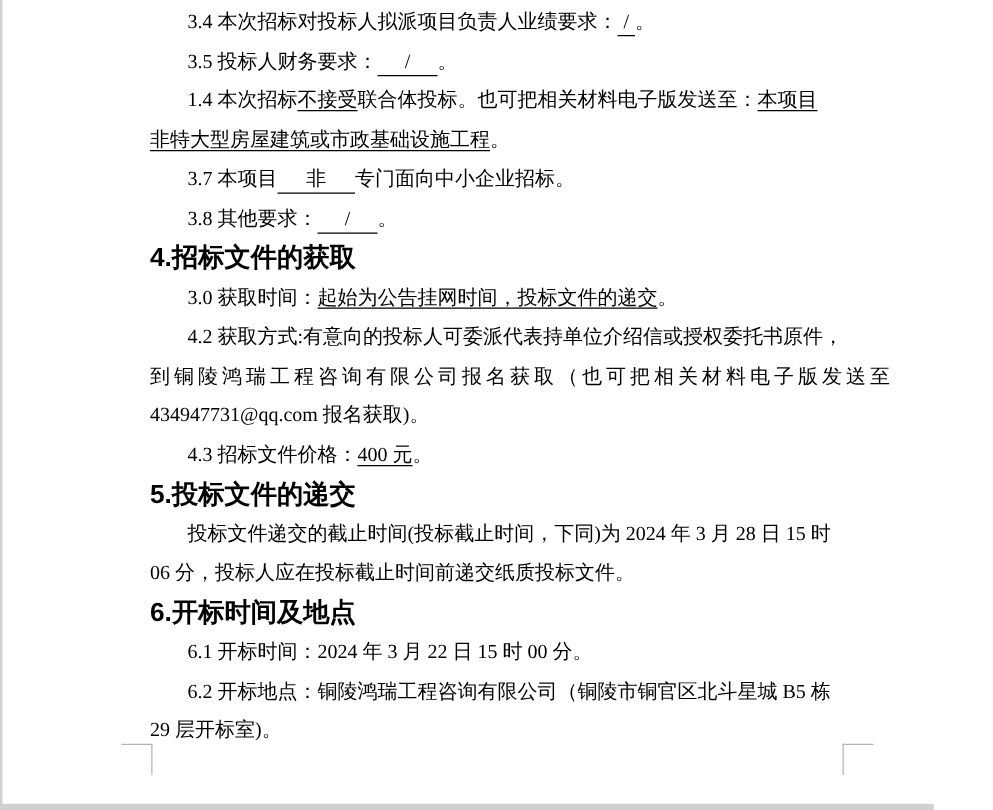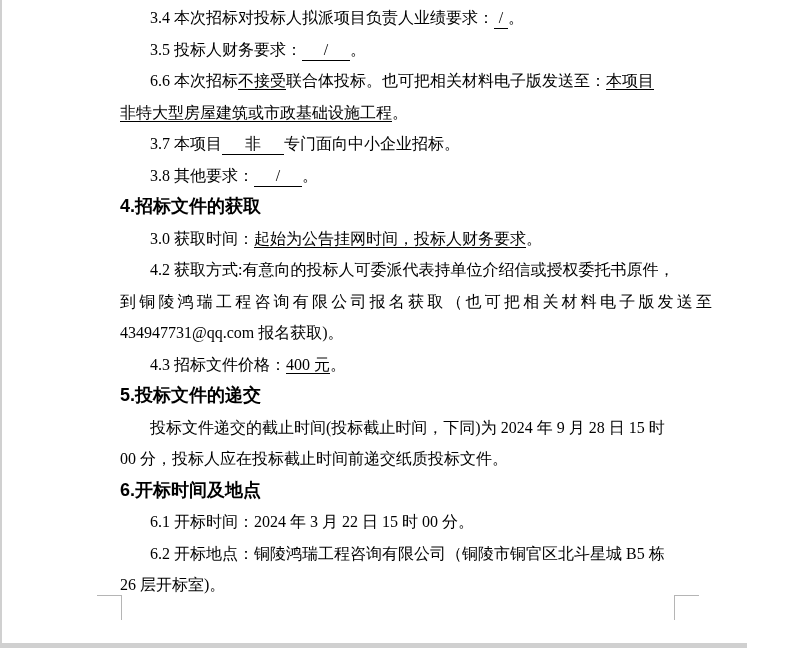--- a/index.html
+++ b/index.html
@@ -23,21 +23,21 @@
     position:absolute;left:120px;top:2px;width:554px;
     font-size:16px;color:#000;
   }
   .line{
     height:31.5px;line-height:31.5px;white-space:pre;
   }
   .line.indent{padding-left:30px;}
   .line.heading{
     font-weight:bold;
     font-family:"Liberation Sans","DejaVu Sans",sans-serif;
-    font-size:18px;
+    font-size:21px;
   }
   .u{
     text-decoration:underline;
     text-underline-offset:3px;
     text-decoration-thickness:1px;
     text-align:center;
   }
   .blank{
     display:inline-block;
     border-bottom:1px solid #000;
@@ -46,35 +46,35 @@
     vertical-align:baseline;
   }
 </style>
 </head>
 <body>
 
 <div>
   <div class="doc-text">
       <div class="line indent"><span>3.4 本次招标对投标人拟派项目负责人业绩要求：</span><span class="blank" style="min-width: 14px;">/</span><span>。</span></div>
       <div class="line indent"><span>3.5 投标人财务要求：</span><span class="blank" style="min-width: 48px;">/</span><span>。</span></div>
-      <div class="line indent"><span>6.6 本次招标</span><span class="u">不接受</span><span>联合体投标。也可把相关材料电子版发送至：</span><span class="u">本项目</span></div>
+      <div class="line indent"><span>1.4 本次招标</span><span class="u">不接受</span><span>联合体投标。也可把相关材料电子版发送至：</span><span class="u">本项目</span></div>
       <div class="line"><span class="u">非特大型房屋建筑或市政基础设施工程</span><span>。</span></div>
       <div class="line indent"><span>3.7 本项目</span><span class="blank" style="min-width: 62px;">非</span><span>专门面向中小企业招标。</span></div>
       <div class="line indent"><span>3.8 其他要求：</span><span class="blank" style="min-width: 48px;">/</span><span>。</span></div>
       <div class="line heading"><span>4.招标文件的获取</span></div>
-      <div class="line indent"><span>3.0 获取时间：</span><span class="u">起始为公告挂网时间，投标人财务要求</span><span>。</span></div>
+      <div class="line indent"><span>3.0 获取时间：</span><span class="u">起始为公告挂网时间，投标文件的递交</span><span>。</span></div>
       <div class="line indent"><span>4.2 获取方式:有意向的投标人可委派代表持单位介绍信或授权委托书原件，</span></div>
       <div class="line" style="letter-spacing: 3.2px;"><span>到铜陵鸿瑞工程咨询有限公司报名获取（也可把相关材料电子版发送至</span></div>
       <div class="line"><span>434947731@qq.com 报名获取)。</span></div>
       <div class="line indent"><span>4.3 招标文件价格：</span><span class="u">400 元</span><span>。</span></div>
       <div class="line heading"><span>5.投标文件的递交</span></div>
-      <div class="line indent"><span>投标文件递交的截止时间(投标截止时间，下同)为 2024 年 9 月 28 日 15 时</span></div>
-      <div class="line"><span>00 分，投标人应在投标截止时间前递交纸质投标文件。</span></div>
+      <div class="line indent"><span>投标文件递交的截止时间(投标截止时间，下同)为 2024 年 3 月 28 日 15 时</span></div>
+      <div class="line"><span>06 分，投标人应在投标截止时间前递交纸质投标文件。</span></div>
       <div class="line heading"><span>6.开标时间及地点</span></div>
       <div class="line indent"><span>6.1 开标时间：2024 年 3 月 22 日 15 时 00 分。</span></div>
       <div class="line indent"><span>6.2 开标地点：铜陵鸿瑞工程咨询有限公司（铜陵市铜官区北斗星城 B5 栋</span></div>
-      <div class="line"><span>26 层开标室)。</span></div>
+      <div class="line"><span>29 层开标室)。</span></div>
     </div>
   <div class="margin-mark bl"></div>
   <div class="margin-mark br"></div>
   <div class="page-edge-left"></div>
   <div class="page-edge-bottom"></div>
 </div>
 
 </body></html>

